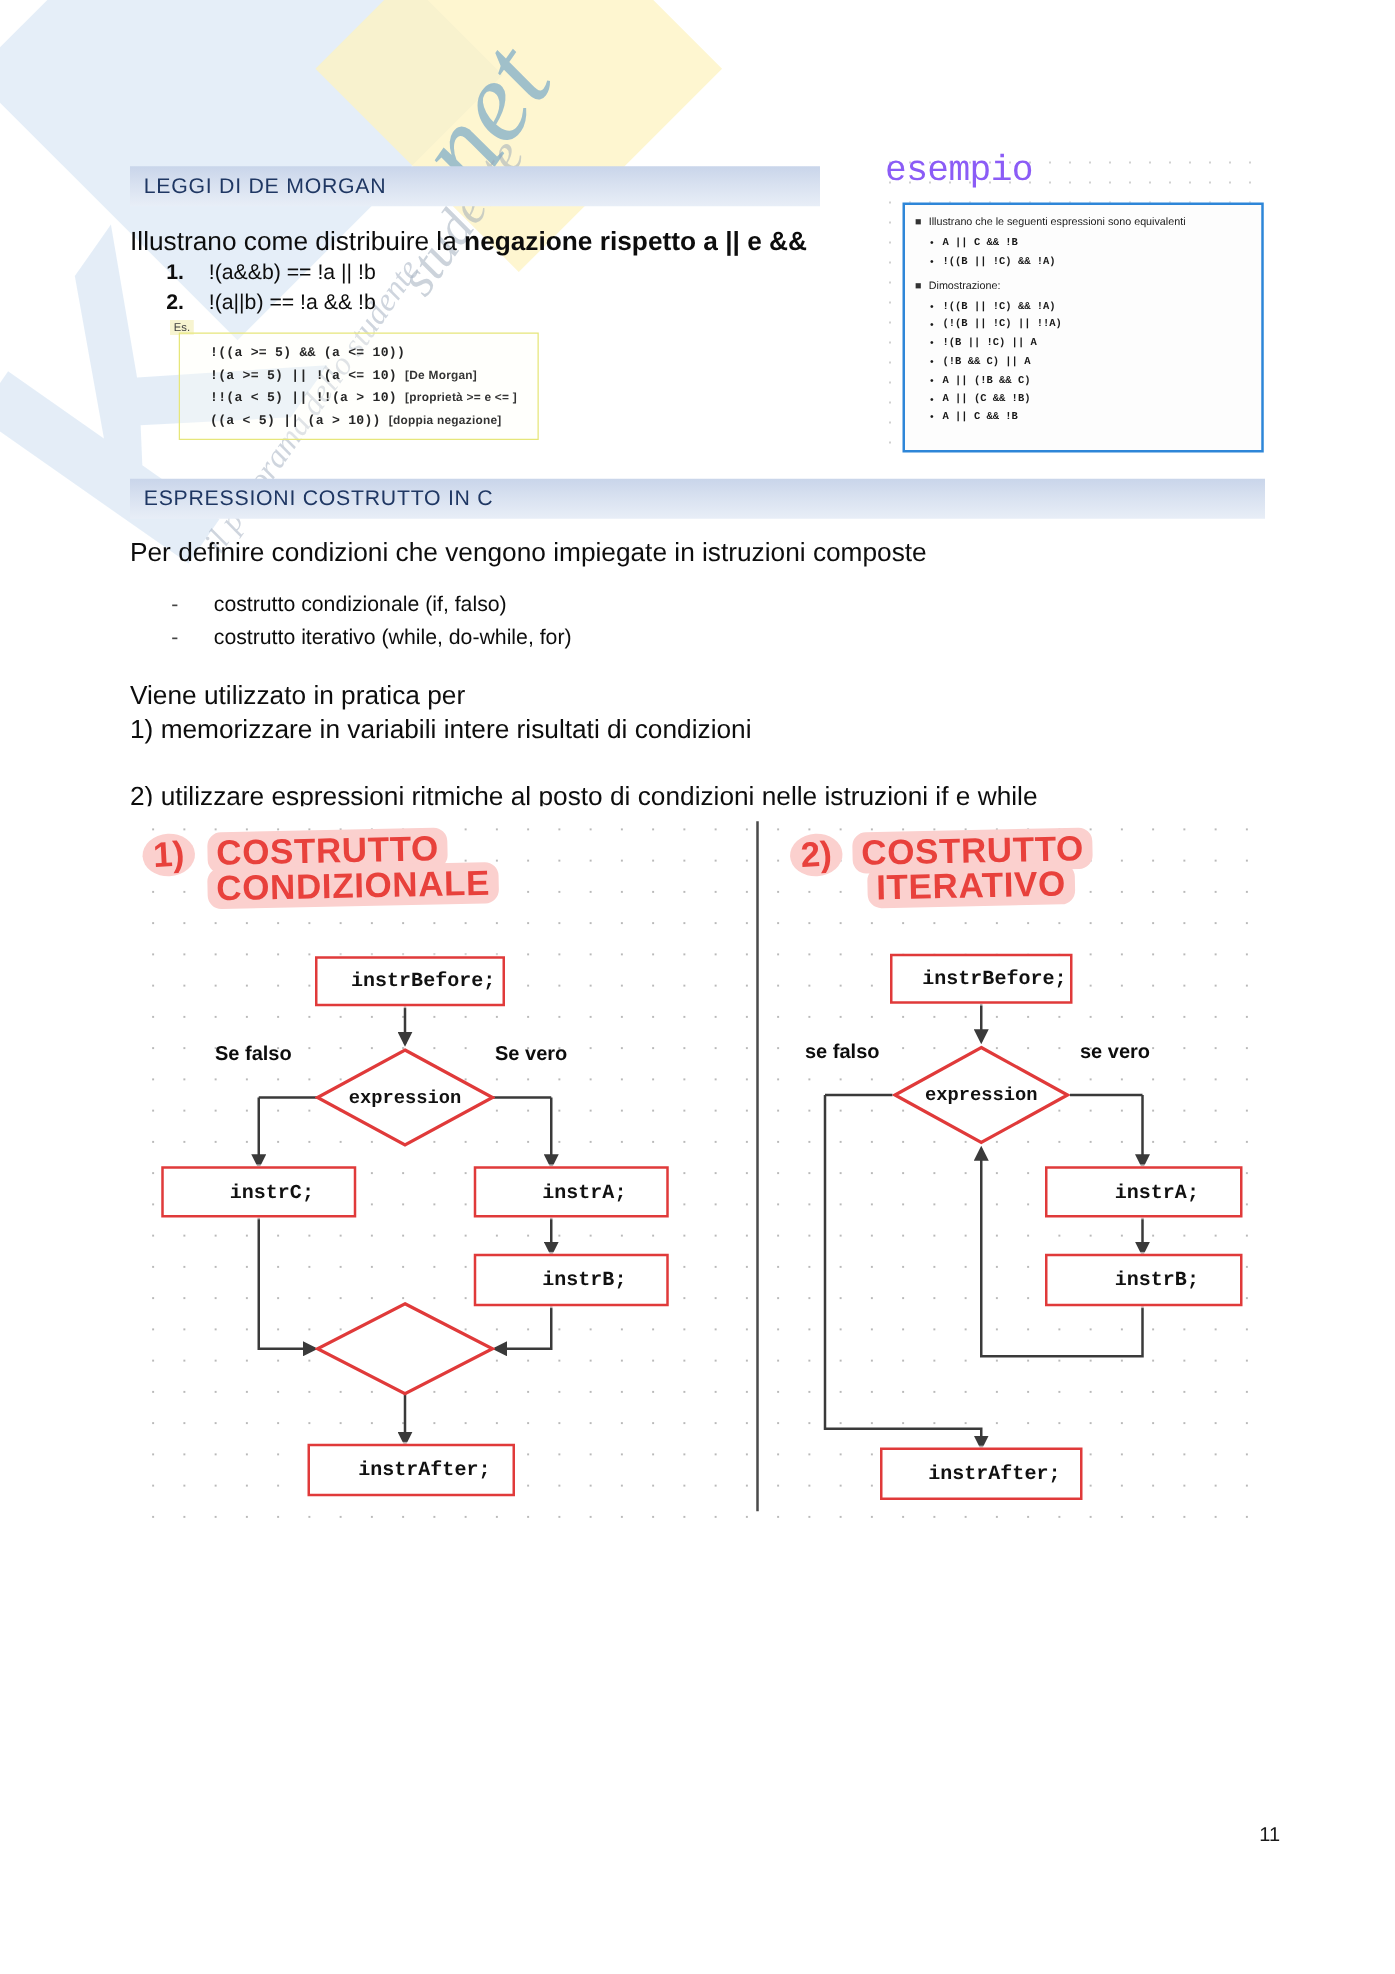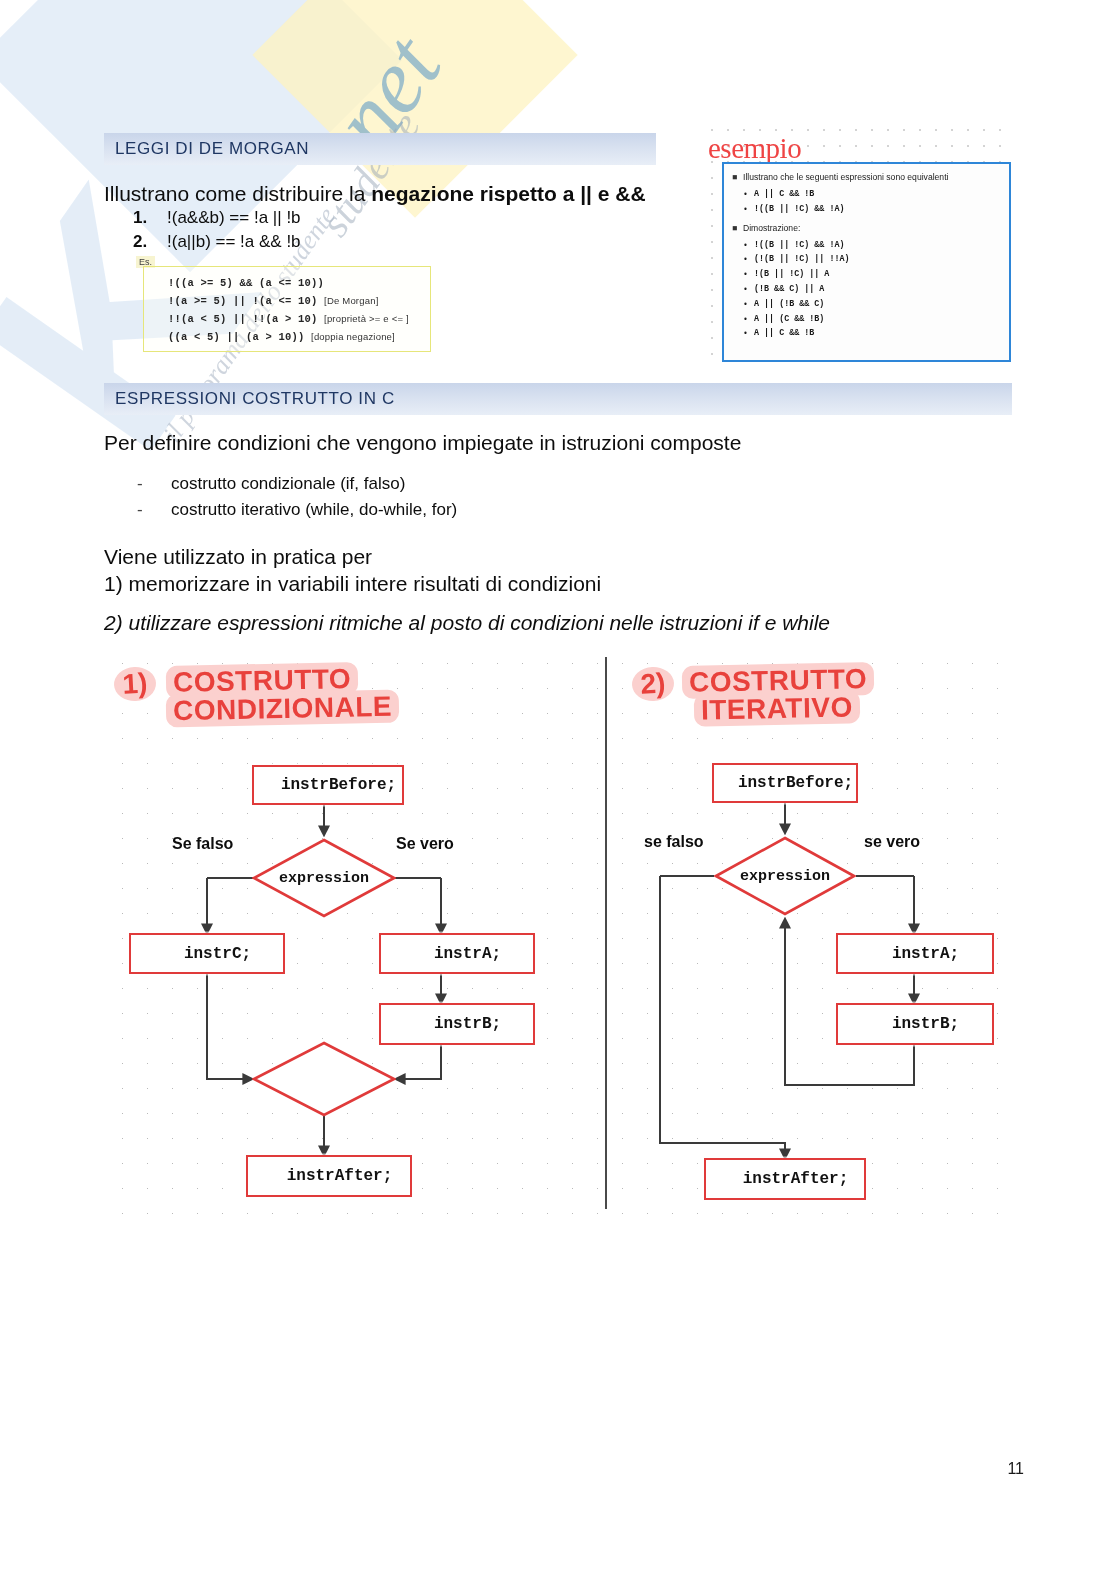--- a/index.html
+++ b/index.html
@@ -170,21 +170,21 @@
     font-family: "Liberation Mono", monospace;
     font-size: 10.5px;
     color: #262626;
     font-weight: bold;
     letter-spacing: .2px;
     line-height: 18px;
     white-space: nowrap;
   }
   .es-line .note {
     font-family: "Liberation Sans", sans-serif;
-    font-weight: normal;
+    font-weight: bold;
     font-size: 9.5px;
     color: #333;
   }
 
   
   .esempio-wrap {
     position: absolute;
     left: 700px;
     top: 118px;
     width: 315px;
@@ -197,24 +197,23 @@
     background-image: radial-gradient(#c8c8c8 0.7px, transparent 0.8px);
     background-size: 16px 16px;
     background-position: 4px 4px;
     opacity: .85;
   }
   .esempio-title {
     position: absolute;
     left: 8px;
     top: 2px;
     font-size: 29px;
-    color: #ef4444;
-    font-family: Liberation Serif, serif;
+    color: #8b5cf6;
+    font-family: Liberation Mono, monospace;
     letter-spacing: -.5px;
-    margin-top: 12px;
   }
   .esempio-body {
     position: absolute;
     left: 22px;
     top: 44px;
     right: 4px;
     bottom: 4px;
     border: 2px solid #2e86d8;
     background: #fdfdfd;
     box-sizing: border-box;
@@ -463,21 +462,21 @@
         <span>costrutto condizionale (if, falso)</span>
       </div>
       <div class="row">
         <span class="dash">-</span>
         <span>costrutto iterativo (while, do-while, for)</span>
       </div>
     </div>
 
     <div class="para" style="left:104px; top:545px;">Viene utilizzato in pratica per</div>
     <div class="para" style="left:104px; top:572px;">1) memorizzare in variabili intere risultati di condizioni</div>
-    <div class="para" style="left:104px; top:611px;font-style:italic;">2) utilizzare espressioni ritmiche al posto di condizioni nelle istruzioni if e while</div>
+    <div class="para" style="left:104px; top:626px;">2) utilizzare espressioni ritmiche al posto di condizioni nelle istruzioni if e while</div>
 
     <div class="diagram">
       <div class="diagram-dots"></div>
       <div class="divider"></div>
 
       <div class="circle-num" style="left:10px; top:22px;">1)</div>
       <div class="title-hw" style="left:62px; top:20px;">
         <span class="hl">COSTRUTTO</span>
       </div>
       <div class="title-hw" style="left:62px; top:48px;">

